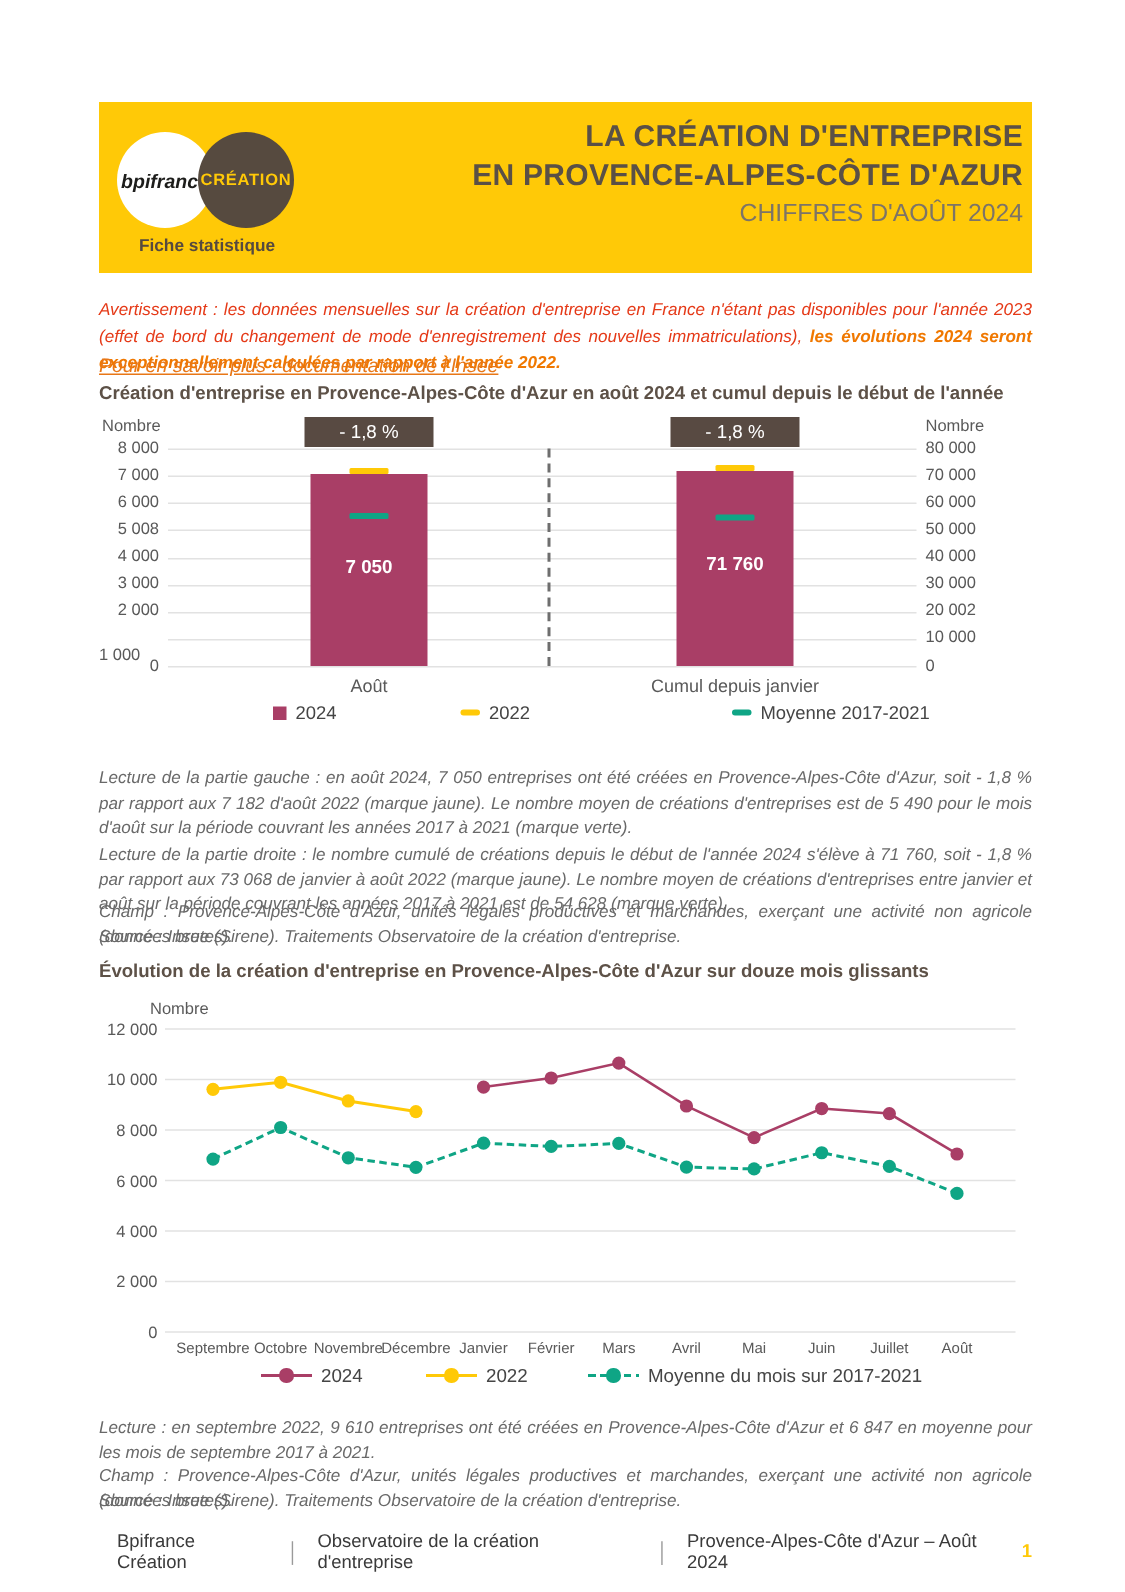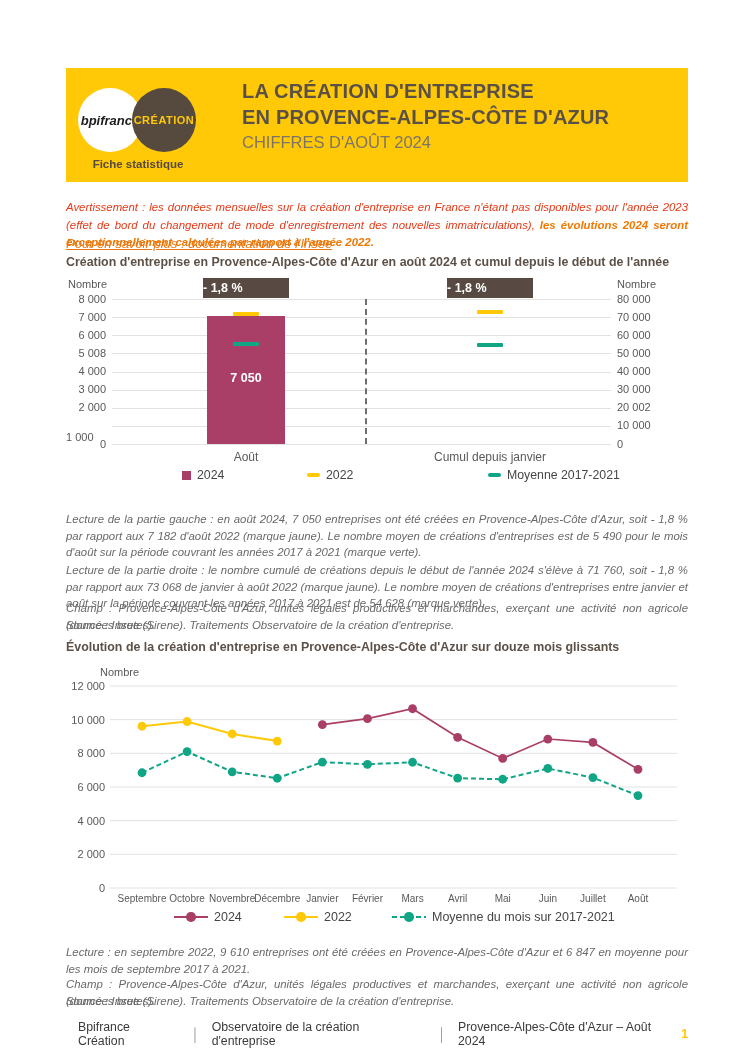--- a/index.html
+++ b/index.html
@@ -7,41 +7,41 @@
         font-family:"Liberation Sans", sans-serif;}
   
   .banner{position:absolute;left:66px;top:68px;width:622px;height:114px;}
   .logo-circle{position:absolute;border-radius:50%;display:flex;align-items:center;justify-content:center;}
   .logo-bpi{left:12px;top:20px;width:64px;height:64px;background:#ffffff;z-index:1;}
   .logo-bpi span{font-size:13px;font-weight:bold;font-style:italic;color:#1d1d1b;}
   .logo-cre{left:66px;top:20px;width:64px;height:64px;z-index:2;}
   .logo-cre span{font-size:11px;font-weight:bold;letter-spacing:.5px;}
   .tagline{position:absolute;left:6px;top:90px;width:132px;text-align:center;
            font-size:11.5px;font-weight:bold;}
-  .banner-titles{position:absolute;left:176px;top:10px;width:440px;text-align:left;}
+  .banner-titles{position:absolute;left:176px;top:10px;width:440px;text-align:right;}
   .bt1,.bt2{font-size:20px;font-weight:bold;line-height:1.3;letter-spacing:.2px;}
   .bt3{font-size:16.5px;margin-top:3px;}
   
   .notice{position:absolute;left:66px;top:188px;width:622px;font-size:11.4px;font-style:italic;
           line-height:1.5;text-align:justify;}
   .notice .bold{font-weight:bold;}
   .doc-link{position:absolute;left:66px;top:236px;font-size:13px;font-style:italic;
             text-decoration:underline;cursor:pointer;}
   
   .sec-title{position:absolute;left:66px;width:622px;font-size:12.4px;font-weight:bold;}
   
   .tick-lab{position:absolute;font-size:11px;line-height:13px;}
   
   .chart1{position:absolute;left:66px;top:278px;width:622px;height:220px;}
   .grid-h{position:absolute;height:1px;}
   .bar{position:absolute;}
   .bar-label{position:absolute;left:0;width:100%;text-align:center;color:#fff;
              font-size:12.5px;font-weight:bold;}
-  .badge{position:absolute;height:20px;line-height:20px;text-align:left;color:#fff;
-         font-size:12.5px;font-weight:bold;}
+  .badge{position:absolute;height:20px;line-height:20px;text-align:center;color:#fff;
+         font-size:12.5px;font-weight:normal;}
   .mark{position:absolute;height:4px;border-radius:1px;}
   .cat-label{position:absolute;width:200px;text-align:center;font-size:12px;}
   .divider{position:absolute;width:0;border-left:2px dashed #6e6e6e;}
   .legend-item{position:absolute;display:inline-flex;align-items:center;gap:6px;
                font-size:12.3px;color:#454545;}
   .lg-square{width:9px;height:9px;}
   .lg-dash{width:13px;height:3.5px;border-radius:2px;}
   .lg-line{position:relative;width:34px;height:2.5px;}
   .lg-line .lg-dot{position:absolute;left:12px;top:-3.5px;width:9.5px;height:9.5px;border-radius:50%;}
   
@@ -112,20 +112,23 @@
       <div class="tick-lab" style="left: 0px; width: 40px; top: 159.5px; text-align: right; color: rgb(89, 89, 89);">0</div>
       <div class="tick-lab" style="left: 551px; top: 159.5px; color: rgb(89, 89, 89);">0</div>
       <div class="divider" style="left: 299px; top: 21px; height: 145px;"></div>
       <div class="bar" style="left: 141px; width: 78px; top: 38.2188px; height: 127.781px; background: rgb(169, 62, 102);">
         <div class="bar-label" style="top: 55px;">7 050</div>
       </div>
       <div class="badge" style="left: 137px; width: 86px; top: 0px; background: rgb(88, 74, 66);">- 1,8 %</div>
       <div class="mark" style="left: 167px; width: 26px; top: 33.8262px; background: rgb(255, 201, 7);"></div>
       <div class="mark" style="left: 167px; width: 26px; top: 64.4937px; background: rgb(15, 165, 133);"></div>
       <div class="cat-label" style="left: 80px; top: 172px; color: rgb(89, 89, 89);">Août</div>
+      <div class="bar" style="left: 385px; width: 78px; top: 35.935px; height: 130.065px; background: rgb(169, 62, 102);">
+        <div class="bar-label" style="top: 55px;">71 760</div>
+      </div>
       <div class="badge" style="left: 381px; width: 86px; top: 0px; background: rgb(88, 74, 66);">- 1,8 %</div>
       <div class="mark" style="left: 411px; width: 26px; top: 31.5642px; background: rgb(255, 201, 7);"></div>
       <div class="mark" style="left: 411px; width: 26px; top: 64.9868px; background: rgb(15, 165, 133);"></div>
       <div class="cat-label" style="left: 324px; top: 172px; color: rgb(89, 89, 89);">Cumul depuis janvier</div>
       <div class="legend-item" style="left: 116px; top: 190px;">
         <span class="lg-square" style="background: rgb(169, 62, 102);"></span>
         <span>2024</span>
       </div>
       <div class="legend-item" style="left: 241px; top: 190px;">
         <span class="lg-dash" style="background: rgb(255, 201, 7);"></span>

